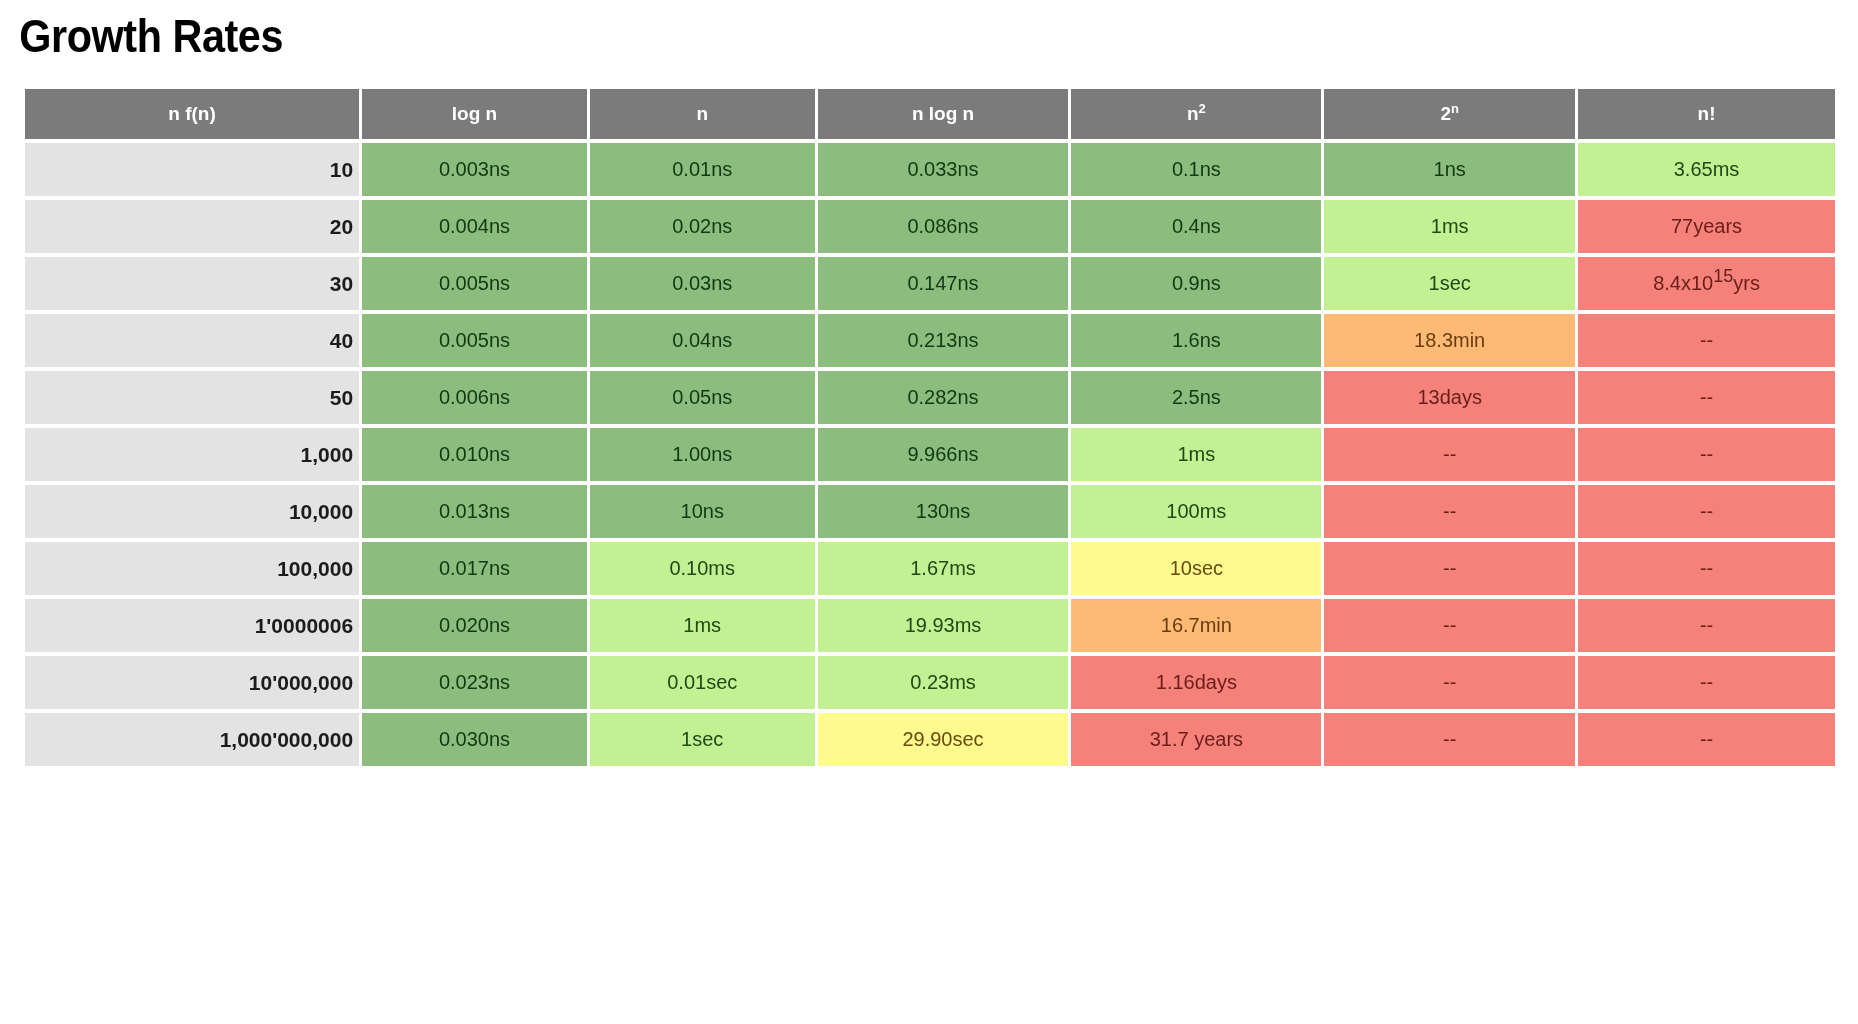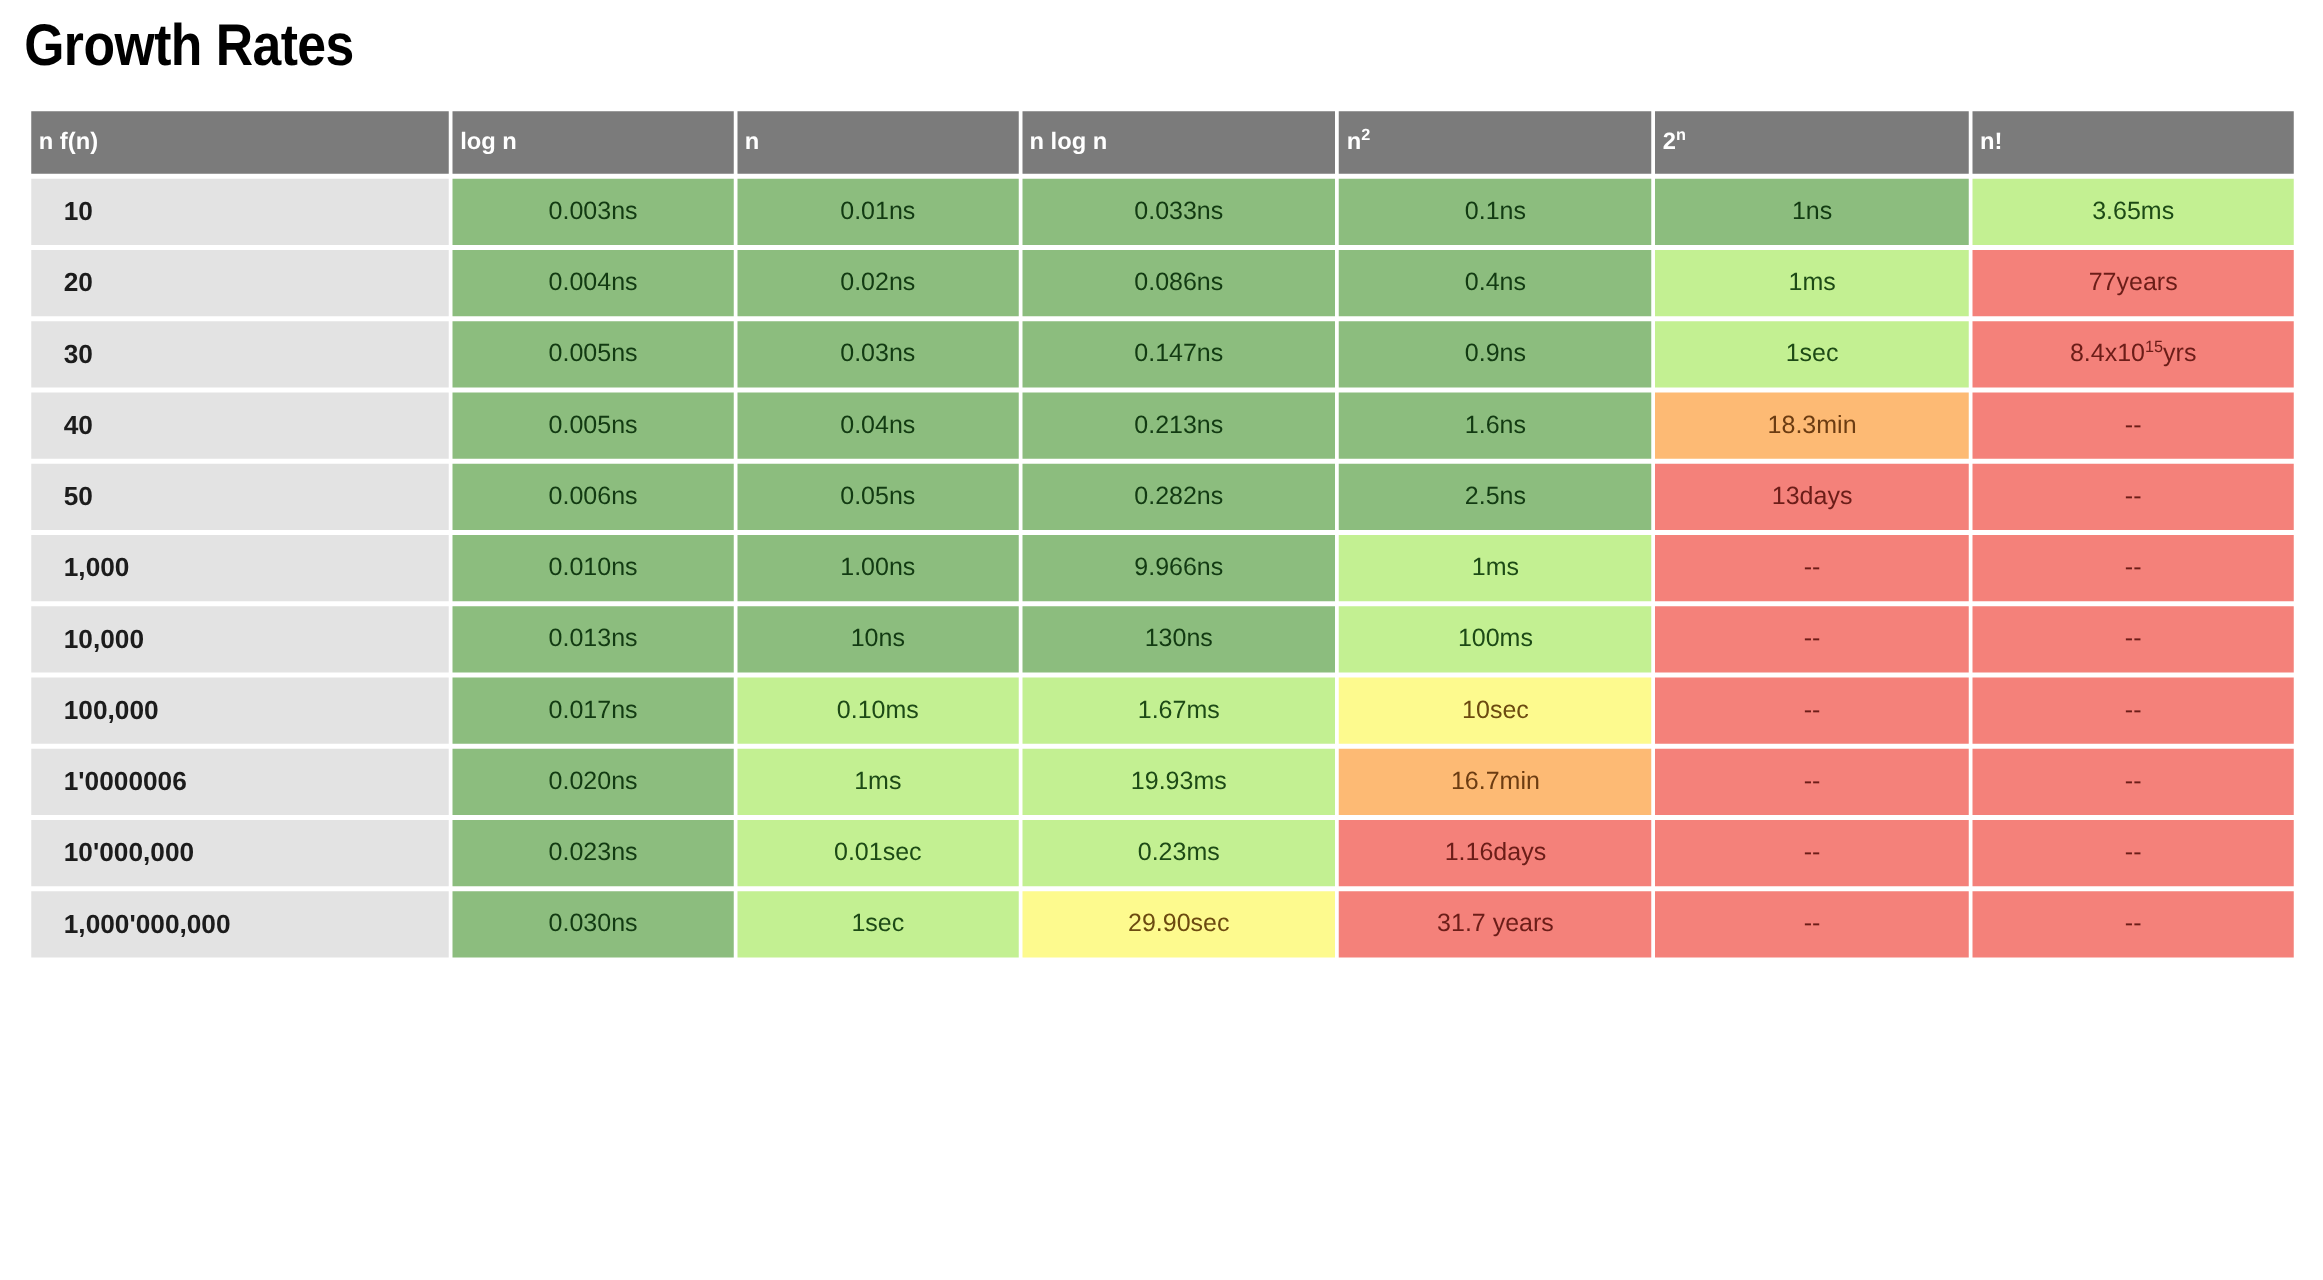--- a/index.html
+++ b/index.html
@@ -52,21 +52,21 @@
   col.c-data3 { width: 249px; }
   col.c-data4 { width: 250px; }
   col.c-data5 { width: 256px; }
 
   thead th {
     background: #7b7b7b;
     color: #ffffff;
     font-size: 19px;
     font-weight: 700;
     height: 50px;
-    text-align: left;
+    text-align: center;
     vertical-align: middle;
     padding: 0 6px;
     white-space: nowrap;
   }
 
   thead th sup {
     font-size: 13px;
     vertical-align: super;
     line-height: 0;
   }
@@ -75,32 +75,32 @@
     height: 53px;
     text-align: center;
     vertical-align: middle;
     font-size: 20px;
     font-weight: 400;
     padding: 0 6px;
     white-space: nowrap;
   }
 
   tbody td sup {
-    font-size: 13px;
+    font-size: 18px;
     vertical-align: super;
     line-height: 0;
   }
 
   
   td.row-label {
     background: #e3e3e3;
     color: #1c1c1c;
     font-weight: 700;
     font-size: 21px;
-    text-align: left;
+    text-align: right;
     padding-left: 26px;
   }
 
   
   td.bg-green {
     background: #8cbd7e;
     color: #123a12;
   }
   td.bg-lightgreen {
     background: #c3f092;

